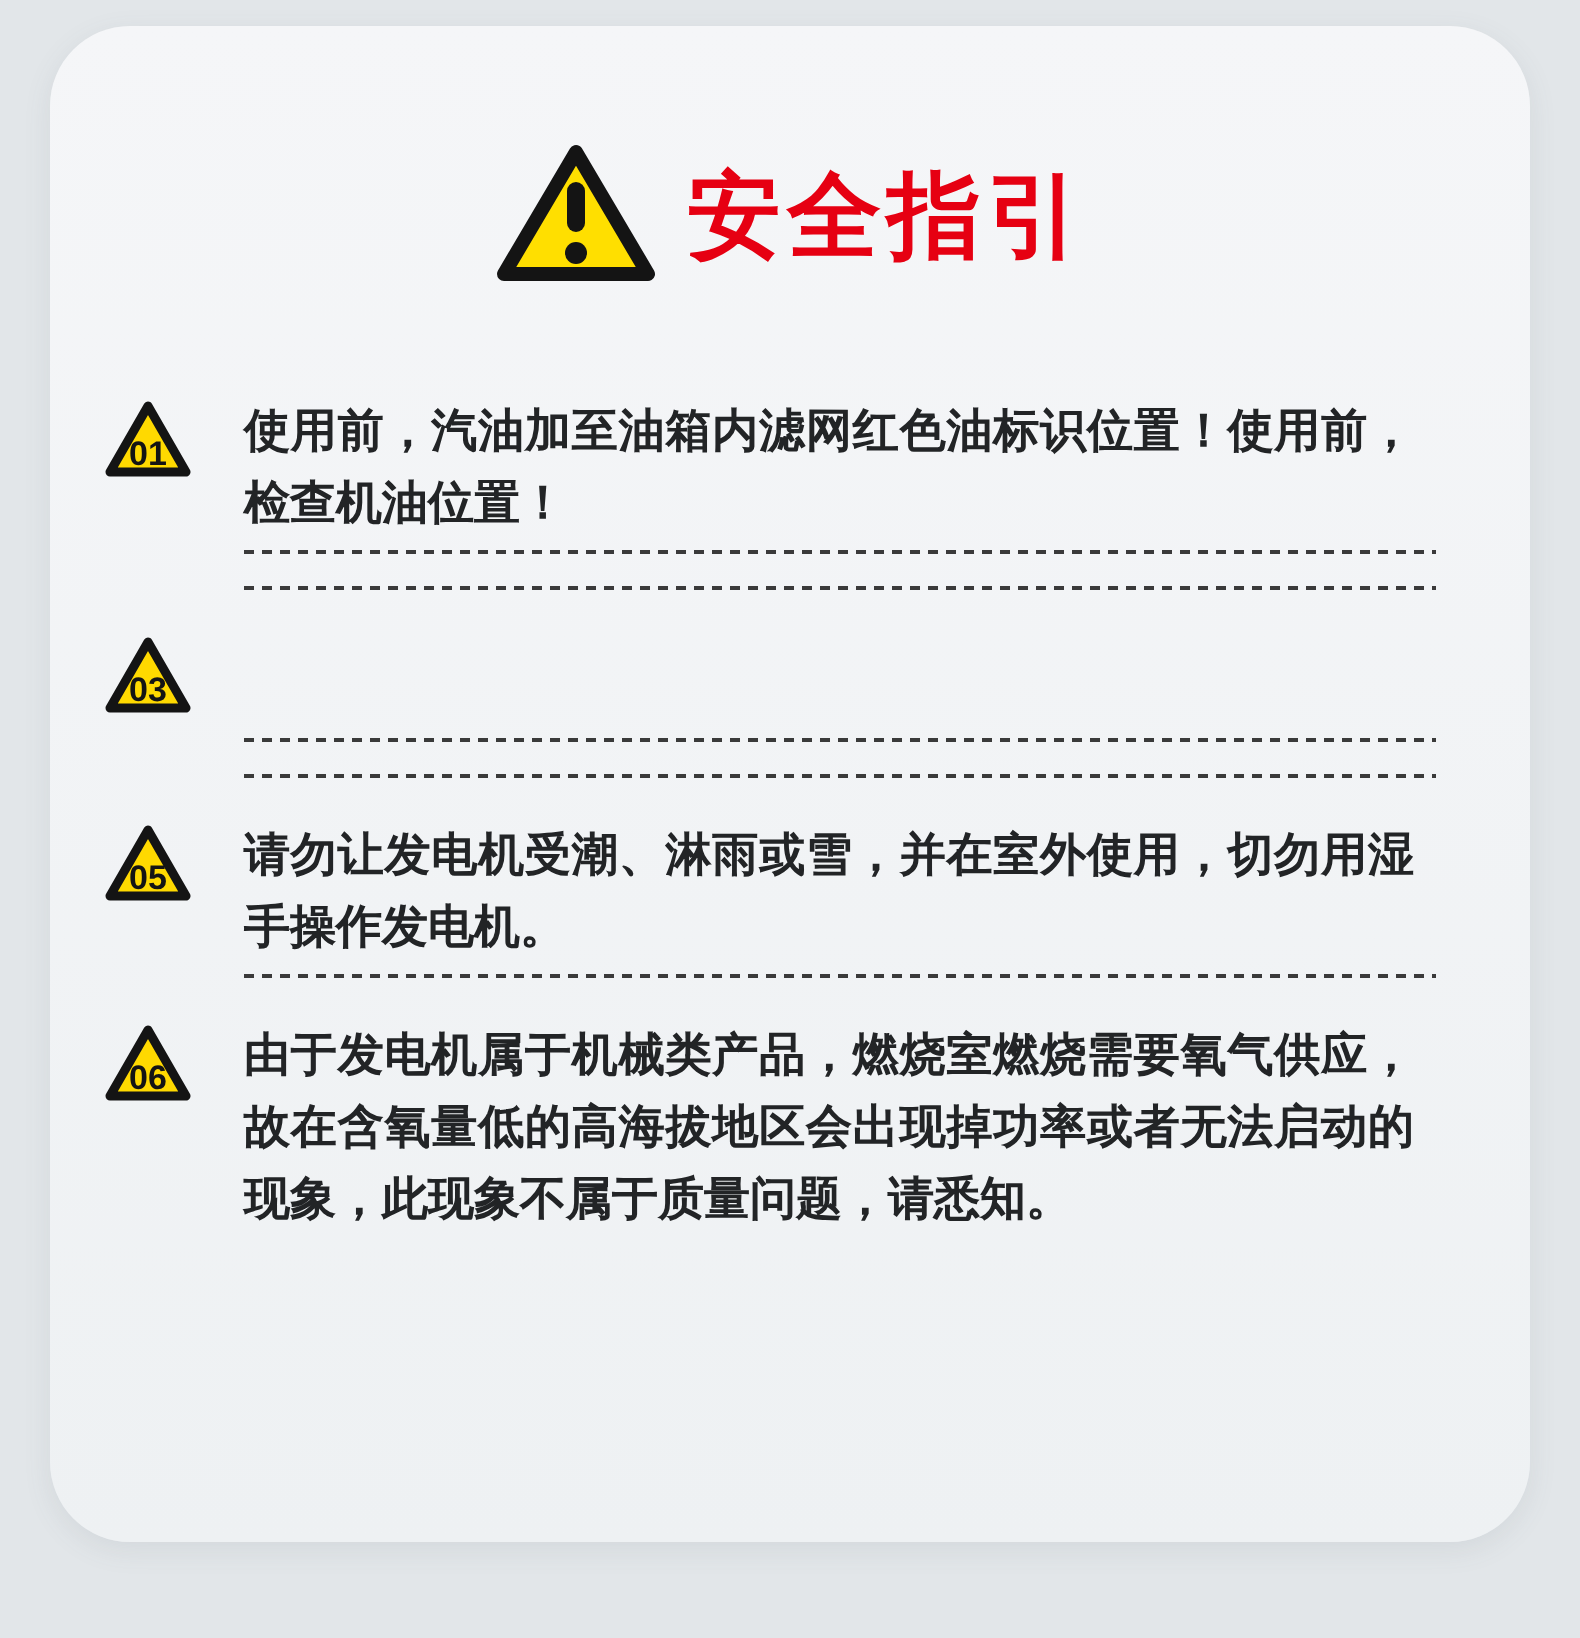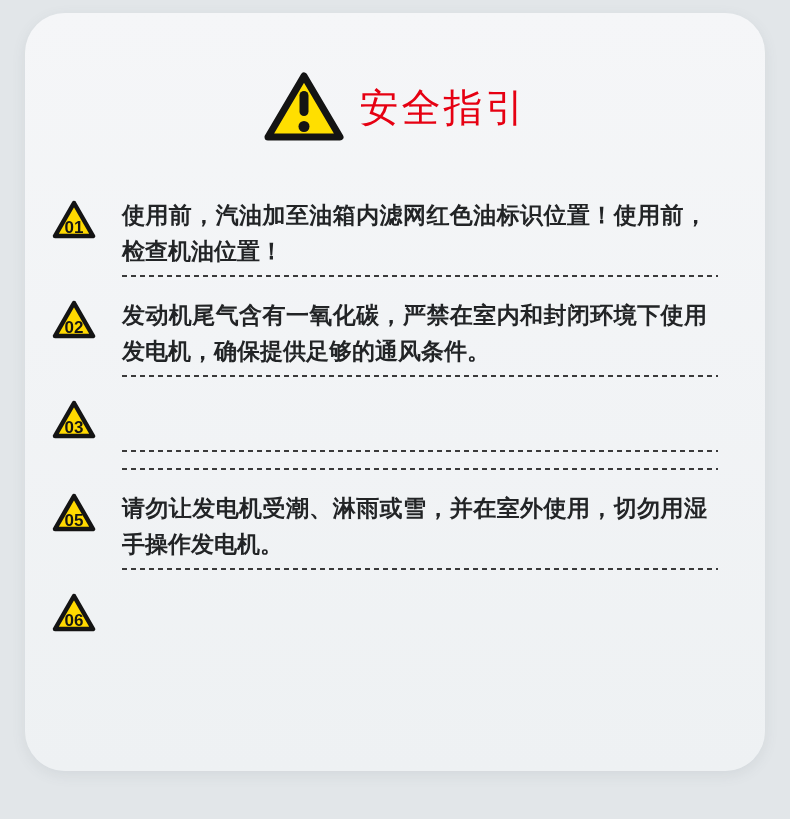--- a/index.html
+++ b/index.html
@@ -14,21 +14,21 @@
     width: 740px; height: 758px;
     background: linear-gradient(180deg, #f5f6f8 0%, #eef1f3 100%);
     border-radius: 40px;
     box-shadow: 0 4px 14px rgba(90,100,110,0.10);
   }
   .header {
     padding-top: 57px;
     display: flex; justify-content: center; align-items: center; gap: 15px;
   }
   .title {
-    font-size: 39px; font-weight: normal; color: #e60012;
+    font-size: 47px; font-weight: bold; color: #e60012;
     letter-spacing: 3px; line-height: 1;
   }
   .list { margin-top: 53px; padding-left: 27px; }
   .item { display: flex; align-items: flex-start; margin-top: 20px; }
   .icon-col { width: 44px; flex: none; margin-right: 26px; padding-top: 2px; }
   .item-text {
     width: 585px;
     font-size: 23px; line-height: 36px; font-weight: 600;
     color: #222426; letter-spacing: 0;
     text-align: justify;
@@ -59,29 +59,20 @@
       <div class="icon-col">
         <svg width="44" height="41" viewBox="0 0 44 41">
           <polygon points="22,4 41,37 3,37" fill="#ffd900" stroke="#141414" stroke-width="4.5" stroke-linejoin="round"></polygon>
           <text x="22" y="33.5" text-anchor="middle" font-size="17" font-weight="bold" fill="#141414">01</text>
         </svg>
       </div>
       <div class="item-text">使用前，汽油加至油箱内滤网红色油标识位置！使用前，检查机油位置！</div>
     </div>
     <div class="sep"></div>
 
-    <div class="item">
-      <div class="icon-col">
-        <svg width="44" height="41" viewBox="0 0 44 41">
-          <polygon points="22,4 41,37 3,37" fill="#ffd900" stroke="#141414" stroke-width="4.5" stroke-linejoin="round"></polygon>
-          <text x="22" y="33.5" text-anchor="middle" font-size="17" font-weight="bold" fill="#141414">02</text>
-        </svg>
-      </div>
-      <div class="item-text">发动机尾气含有一氧化碳，严禁在室内和封闭环境下使用发电机，确保提供足够的通风条件。</div>
-    </div>
     <div class="sep"></div>
 
     <div class="item">
       <div class="icon-col">
         <svg width="44" height="41" viewBox="0 0 44 41">
           <polygon points="22,4 41,37 3,37" fill="#ffd900" stroke="#141414" stroke-width="4.5" stroke-linejoin="round"></polygon>
           <text x="22" y="33.5" text-anchor="middle" font-size="17" font-weight="bold" fill="#141414">03</text>
         </svg>
       </div>
     </div>
@@ -100,16 +91,17 @@
     </div>
     <div class="sep"></div>
 
     <div class="item">
       <div class="icon-col">
         <svg width="44" height="41" viewBox="0 0 44 41">
           <polygon points="22,4 41,37 3,37" fill="#ffd900" stroke="#141414" stroke-width="4.5" stroke-linejoin="round"></polygon>
           <text x="22" y="33.5" text-anchor="middle" font-size="17" font-weight="bold" fill="#141414">06</text>
         </svg>
       </div>
+      <div class="item-text">由于发电机属于机械类产品，燃烧室燃烧需要氧气供应，故在含氧量低的高海拔地区会出现掉功率或者无法启动的现象，此现象不属于质量问题，请悉知。</div>
     </div>
 
   </div>
 </div>
 
 </body></html>

